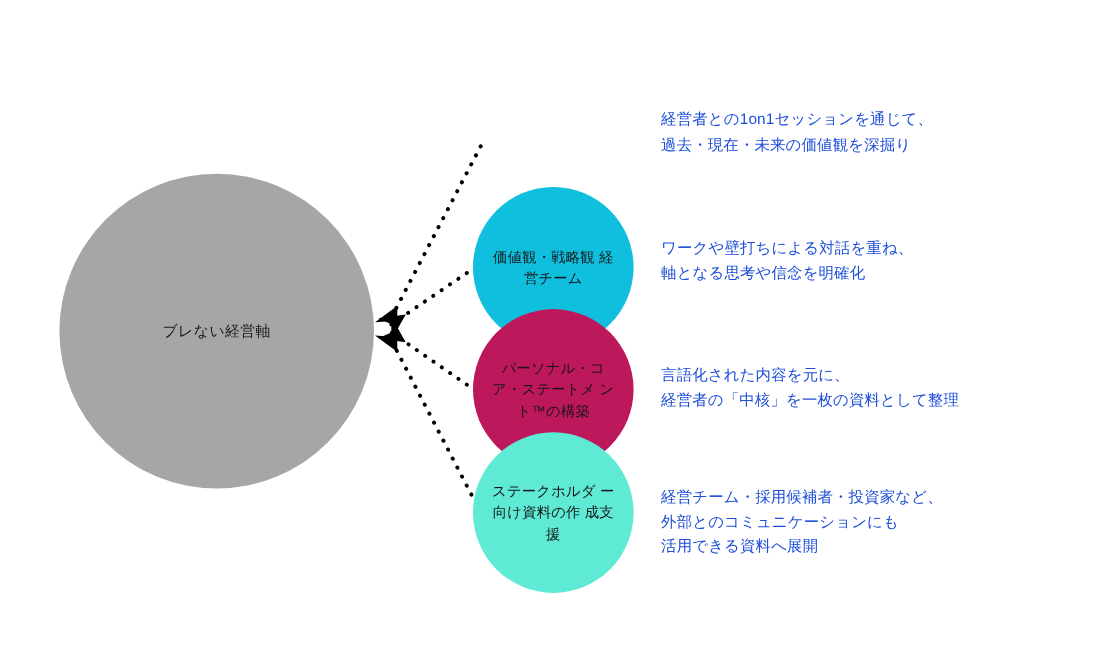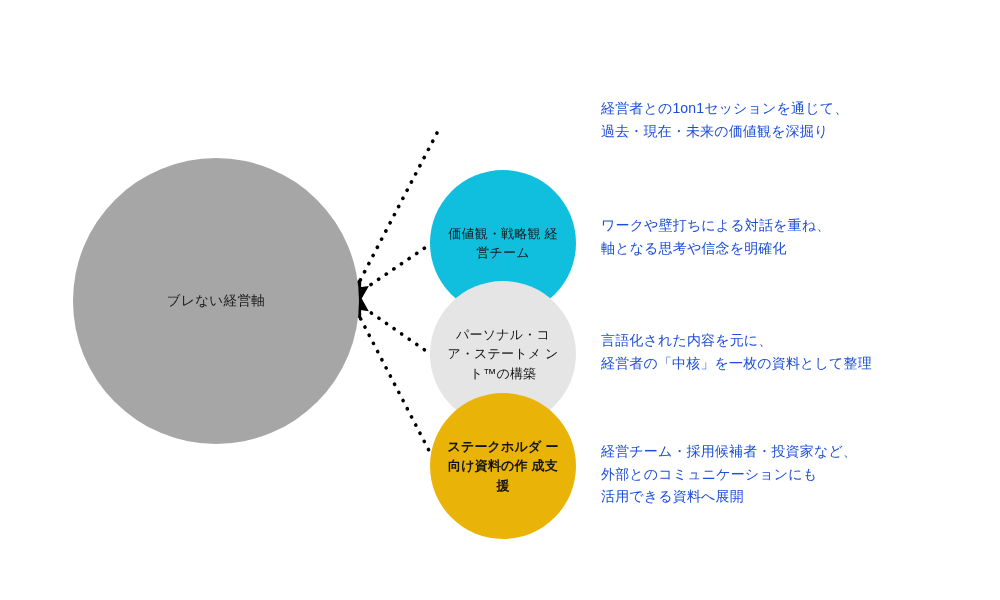--- a/index.html
+++ b/index.html
@@ -15,21 +15,21 @@
   }
   #canvas {
     position: relative;
     width: 1000px;
     height: 600px;
   }
 
   
   .hub {
     position: absolute;
-    left: 73px;
+    left: 54px;
     top: 158px;
     width: 286px;
     height: 286px;
     border-radius: 50%;
     background: #a6a6a6;
     display: flex;
     align-items: center;
     justify-content: center;
   }
   .hub-label {
@@ -108,26 +108,26 @@
   </svg>
 
   <div class="hub" id="hub-circle" style="background: rgb(166, 166, 166);">
     <span class="hub-label">ブレない経営軸</span>
   </div>
 
   <div class="stage" id="stage-1" style="background: rgb(16, 191, 222);">
     <span class="stage-label">価値観・戦略観
 経営チーム</span>
   </div>
-  <div class="stage" id="stage-2" style="background: #e5e5e5; justify-content: center;">
+  <div class="stage" id="stage-2" style="background: #be185d; justify-content: center;">
     <span class="stage-label">パーソナル・コ
 ア・ステートメ
 ント™の構築</span>
   </div>
-  <div class="stage" id="stage-3" style="background: #eab308; font-weight: bold;">
+  <div class="stage" id="stage-3" style="background: #5eead4;">
     <span class="stage-label">ステークホルダ
 ー向け資料の作
 成支援</span>
   </div>
 
   <div class="desc" id="desc-0">経営者との1on1セッションを通じて、
 過去・現在・未来の価値観を深掘り</div>
   <div class="desc" id="desc-1">ワークや壁打ちによる対話を重ね、
 軸となる思考や信念を明確化</div>
   <div class="desc" id="desc-2">言語化された内容を元に、

